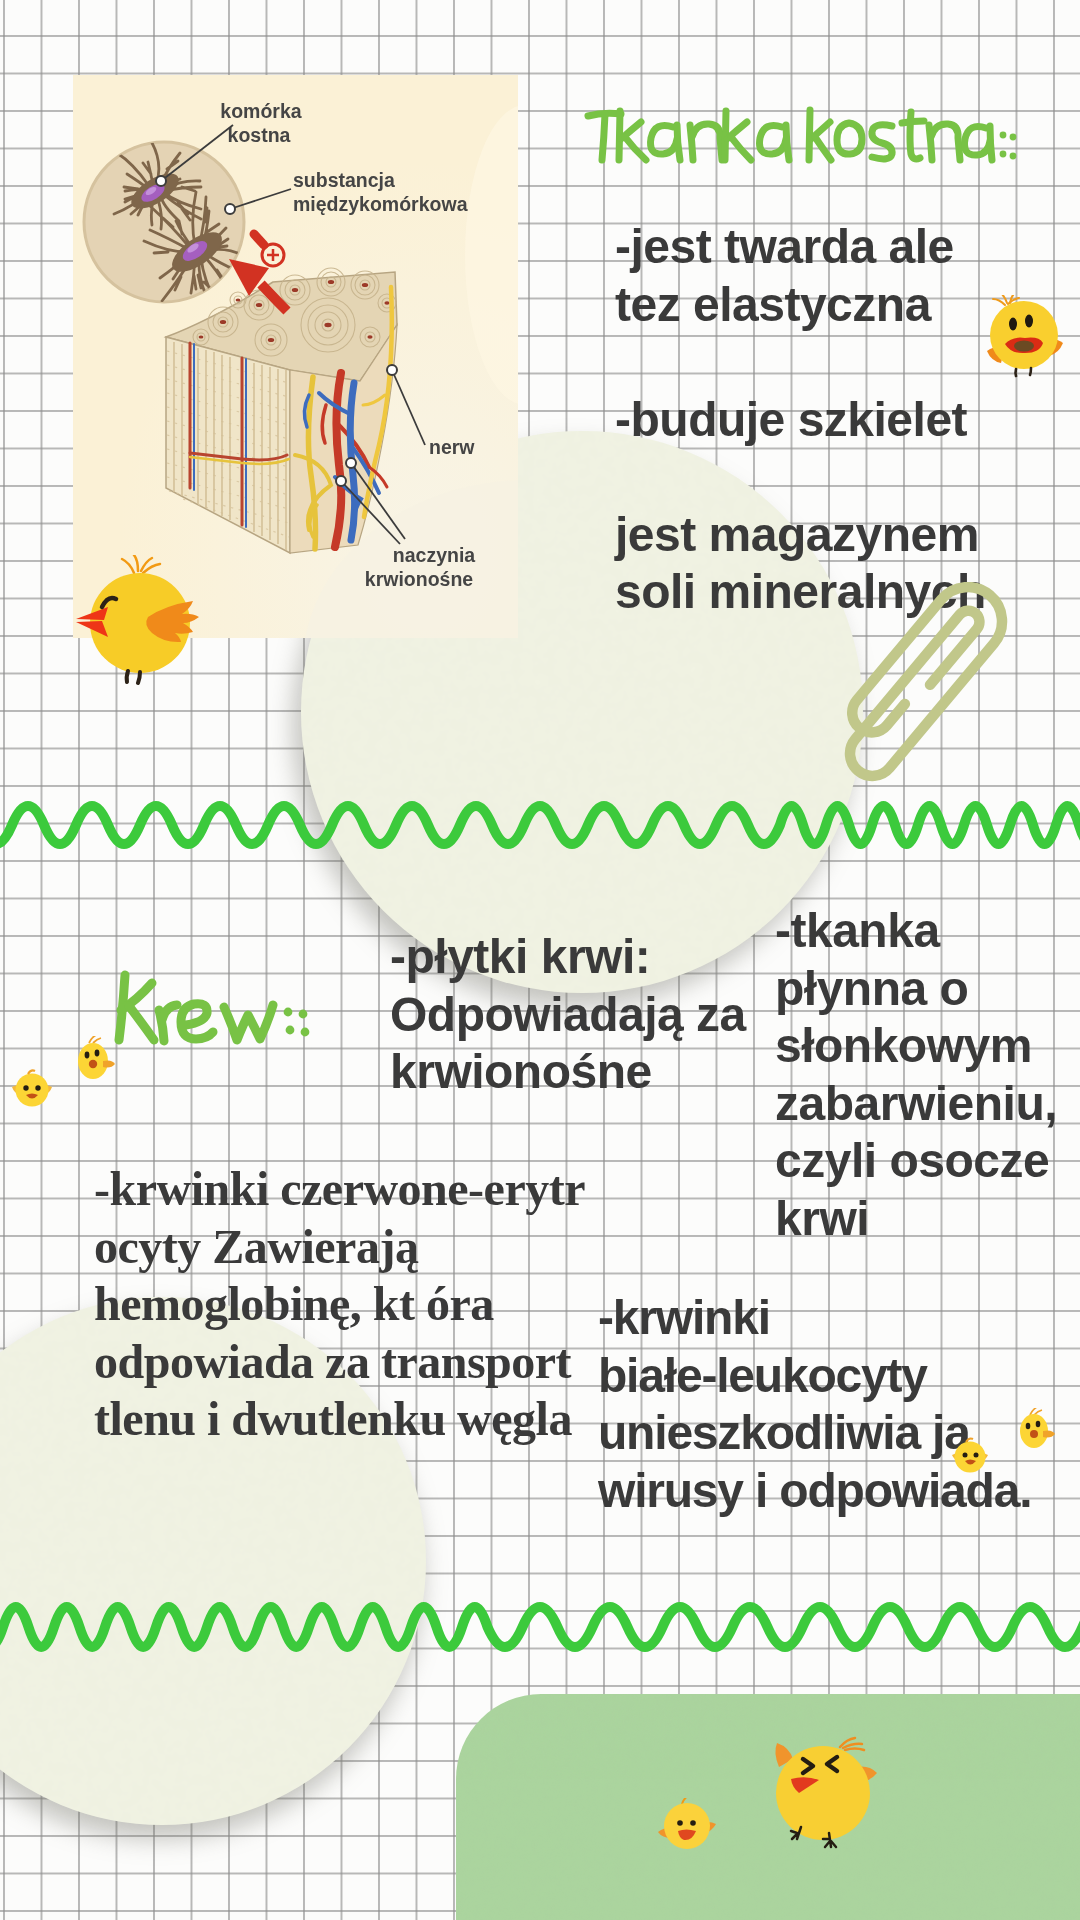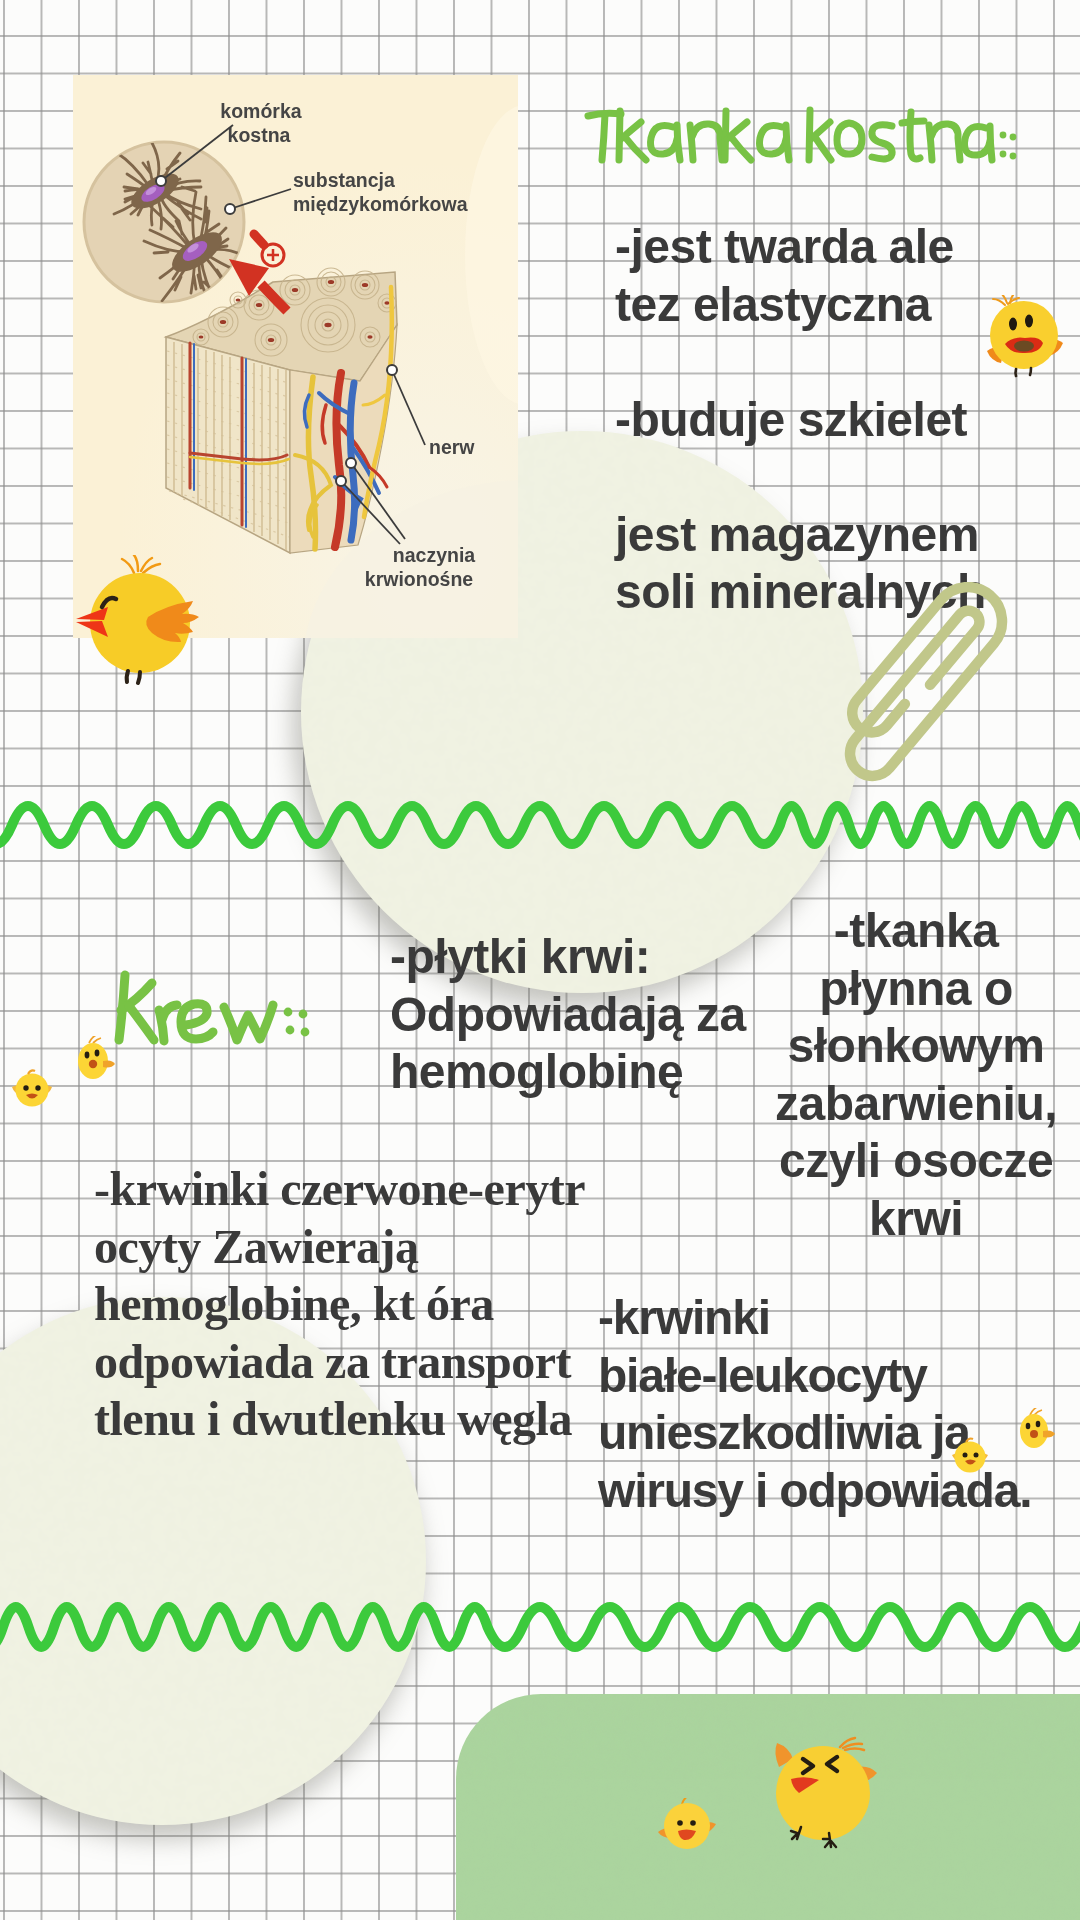--- a/index.html
+++ b/index.html
@@ -286,23 +286,23 @@
   <circle cx="184" cy="59" r="4.4"></circle>
         <circle cx="186" cy="77" r="4.4"></circle>
   <circle cx="199" cy="61" r="4.4"></circle>
         <circle cx="201" cy="79" r="4.4"></circle>
 </g>
 </svg>
 </div>
 
 <div class="abs txt" style="left:390px;top:928px;">-płytki krwi:
 Odpowiadają za
-hemoglobinę</div>
-
-<div class="abs txt" style="left:775px;top:902px;text-align:center;">-tkanka
+krwionośne</div>
+
+<div class="abs txt" style="left:775px;top:902px;">-tkanka
 płynna o
 słonkowym
 zabarwieniu,
 czyli osocze
 krwi</div>
 
 <div class="abs txt" style="left:94px;top:1160px;font-family:Liberation Serif, serif;">-krwinki czerwone-erytr
 ocyty Zawierają
 hemoglobinę, kt óra
 odpowiada za transport

